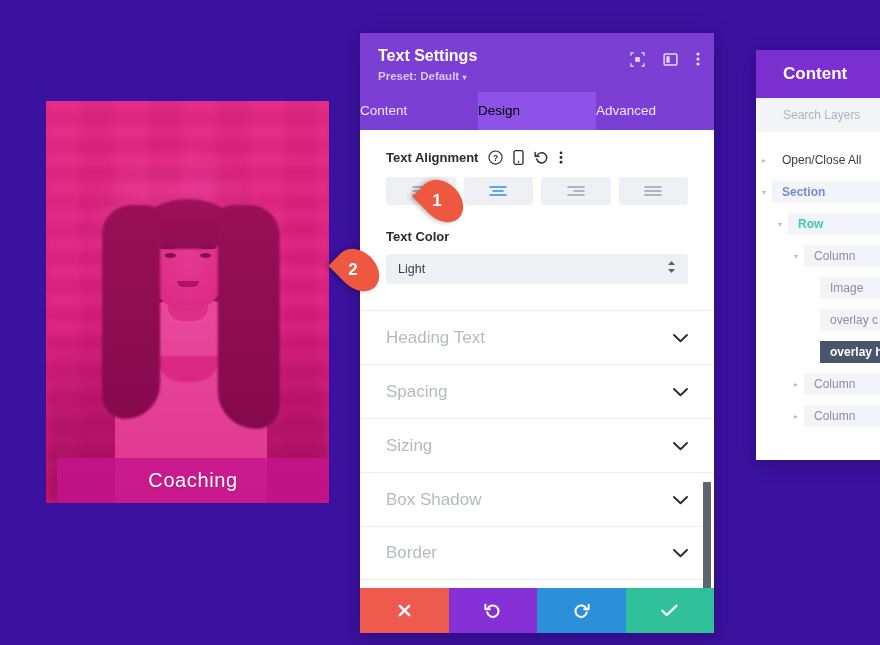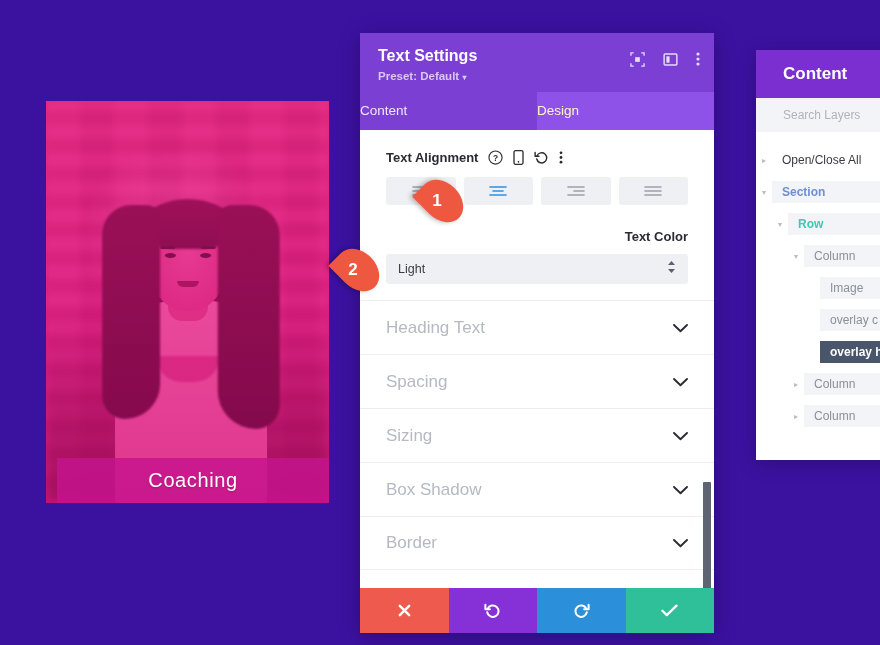--- a/index.html
+++ b/index.html
@@ -134,44 +134,44 @@
   .sp-preset { color:#d9c7f5; font-size:11.5px; margin-top:5px; font-weight:bold;}
   .sp-preset .caret { font-size:8px; }
   .sp-header-icons { position:absolute; right:14px; top:18px; display:flex; gap:18px; align-items:center; }
   .hicon { color:#e8dcfb; display:flex; align-items:center; justify-content:center; cursor:pointer; }
 
   .sp-tabs { display:flex; background:#7b3fd4; }
   .sp-tab {
     flex:1; padding:11px 0 12px; color:#efe6ff;
     font-size:13.5px; cursor:pointer;
   }
-  .sp-tab.active { background:#8e52e8; color:#fef9c3; }
+  .sp-tab.active { background:#8e52e8; color:#000000; }
 
   .sp-body { background:#fff; flex:1; position:relative; overflow:hidden; }
   .sp-section { padding:20px 26px 0 26px; }
   .field-label-row { display:flex; align-items:center; gap:10px; }
-  .field-label { font-size:13px; color:#2b2b33; font-weight:bold;text-align:right; }
+  .field-label { font-size:13px; color:#2b2b33; font-weight:bold; }
   .mini-icon { color:#2b2b33; display:flex; align-items:center; }
 
   .align-row { display:flex; gap:8px; margin-top:12px; }
   .align-btn {
     flex:1; height:28px; background:#eef0f4; border-radius:3px;
     display:flex; align-items:center; justify-content:center; cursor:pointer;
   }
   .align-btn.active svg line { stroke:#2d8ee0; }
 
   .tc-label { margin-top:24px; }
   .select-box {
     margin-top:10px; height:30px; background:#eef0f4; border-radius:3px;
     display:flex; align-items:center; justify-content:space-between;
     padding:0 12px; cursor:pointer;
   }
   .select-val { font-size:12.5px; color:#3b3b45; }
 
-  .accordions { margin-top:16px; }
+  .accordions { margin-top:26px; }
   .acc {
     border-top:1px solid #eceef2; height:54px;
     display:flex; align-items:center; justify-content:space-between;
     padding:0 26px; cursor:pointer;
   }
   .acc:last-child { border-bottom:1px solid #eceef2; }
   .acc-label { font-size:17px; color:#b6b9c2; }
   .acc-caret { color:#2b2b33; }
 
   #sp-scrollbar {
@@ -285,20 +285,21 @@
           <circle cx="2" cy="8" r="1.6" fill="currentColor"></circle>
           <circle cx="2" cy="13" r="1.6" fill="currentColor"></circle>
         </svg>
       </span>
     </div>
   </div>
 
   <div class="sp-tabs">
     <div class="sp-tab">Content</div>
     <div class="sp-tab active">Design</div>
+    <div class="sp-tab">Advanced</div>
   </div>
 
   <div class="sp-body">
 
     <div class="sp-section">
       <div class="field-label-row">
         <span class="field-label">Text Alignment</span>
         <span class="mini-icon">
           <svg width="15" height="15" viewBox="0 0 16 16">
             <circle cx="8" cy="8" r="7" stroke="currentColor" stroke-width="1.2" fill="none"></circle>

